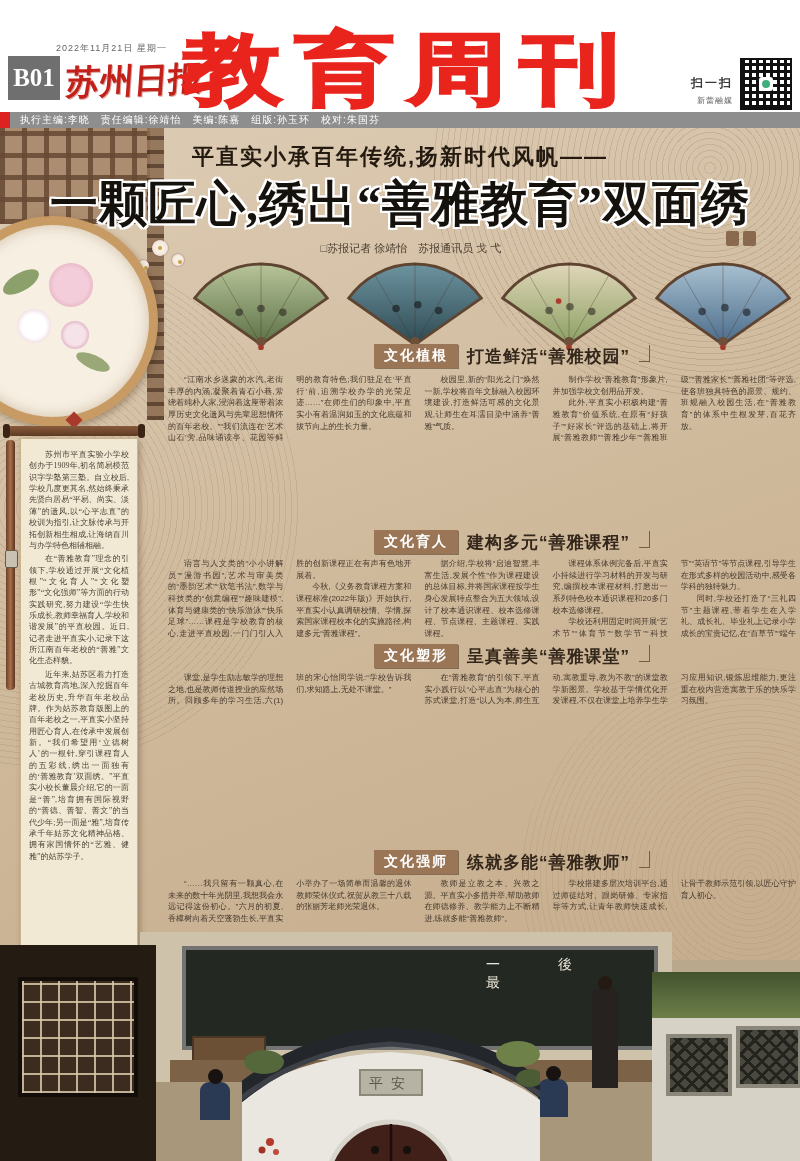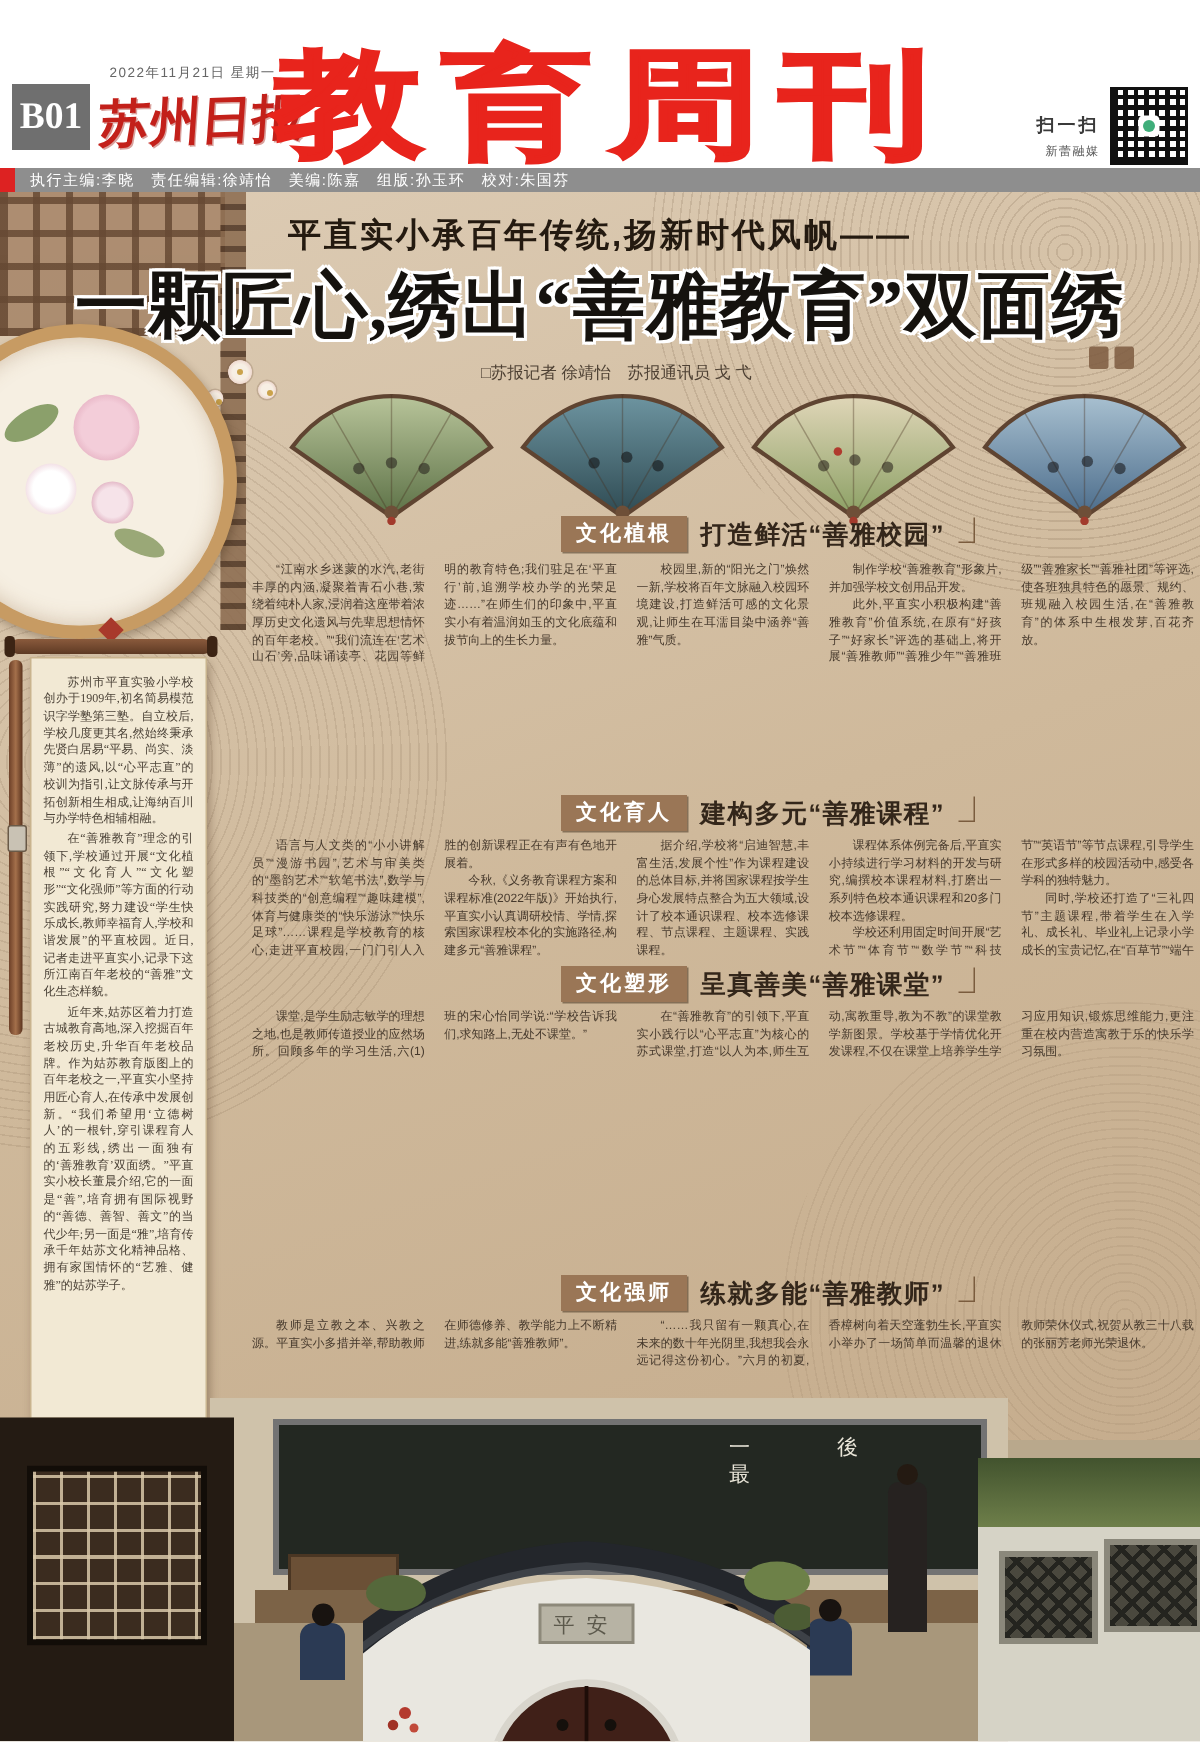--- a/index.html
+++ b/index.html
@@ -1,21 +1,21 @@
 <!DOCTYPE html>
 <html><head>
 <meta charset="utf-8">
 <style>
   html,body{margin:0;padding:0;background:#fff;}
   .page{position:relative;width:800px;height:1161px;overflow:hidden;background:#fff;
         font-family:"Liberation Sans","DejaVu Sans",sans-serif;}
 
   
   .hd{position:absolute;left:0;top:0;width:800px;height:112px;background:#fff;}
-  .issue-date{position:absolute;left:73px;top:42px;font-size:9px;color:#666;letter-spacing:1px;}
+  .issue-date{position:absolute;left:56px;top:42px;font-size:9px;color:#666;letter-spacing:1px;}
   .pageno{position:absolute;left:8px;top:56px;width:52px;height:44px;background:#6f6f6f;color:#fff;
           font-family:"Liberation Serif","DejaVu Serif",serif;font-weight:bold;font-size:25px;
           display:flex;align-items:center;justify-content:center;}
   .paper-logo{position:absolute;left:66px;top:58px;font-size:34px;font-weight:900;color:#c3201a;
           font-family:"Liberation Serif","DejaVu Serif",serif;transform:skewX(-6deg) rotate(-2deg);
           text-shadow:1px 1px 0 rgba(160,20,10,.4);white-space:nowrap;}
   .masthead{position:absolute;left:182px;top:18px;margin:0;font-size:78px;font-weight:900;color:#e8241c;
           font-family:"Liberation Serif","DejaVu Serif",serif;letter-spacing:10px;white-space:nowrap;
           transform:scaleX(1.28);transform-origin:left top;-webkit-text-stroke:2px #e8241c;}
   .qr-wrap{position:absolute;right:8px;top:58px;display:flex;align-items:flex-end;gap:7px;}
@@ -321,22 +321,23 @@
         <p>课堂,是学生励志敏学的理想之地,也是教师传道授业的应然场所。回顾多年的学习生活,六(1)班的宋心怡同学说:“学校告诉我们,求知路上,无处不课堂。”</p>
         <p>在“善雅教育”的引领下,平直实小践行以“心平志直”为核心的苏式课堂,打造“以人为本,师生互动,寓教重导,教为不教”的课堂教学新图景。学校基于学情优化开发课程,不仅在课堂上培养学生学习应用知识,锻炼思维能力,更注重在校内营造寓教于乐的快乐学习氛围。</p>
       </div>
 
       <div class="sec-head h4">
         <span class="sec-label">文化强师</span>
         <span class="sec-title">练就多能“善雅教师”</span>
         <span class="bracket"></span>
       </div>
       <div class="sec-text t4">
+        <p>“……我只留有一颗真心,在未来的数十年光阴里,我想我会永远记得这份初心。”六月的初夏,香樟树向着天空蓬勃生长,平直实小举办了一场简单而温馨的退休教师荣休仪式,祝贺从教三十八载的张丽芳老师光荣退休。</p>
         <p>教师是立教之本、兴教之源。平直实小多措并举,帮助教师在师德修养、教学能力上不断精进,练就多能“善雅教师”。</p>
-        <p>“……我只留有一颗真心,在未来的数十年光阴里,我想我会永远记得这份初心。”六月的初夏,香樟树向着天空蓬勃生长,平直实小举办了一场简单而温馨的退休教师荣休仪式,祝贺从教三十八载的张丽芳老师光荣退休。</p>
+        <p>学校搭建多层次培训平台,通过师徒结对、跟岗研修、专家指导等方式,让青年教师快速成长,让骨干教师示范引领,以匠心守护育人初心。</p>
       </div>
     </section>
 
     <div class="montage">
       <div class="classroom">
         <div class="blackboard">
           <div class="chalk">一　後　最</div>
         </div>
         <div class="cabinet"></div>
         <div class="deskband"></div>

